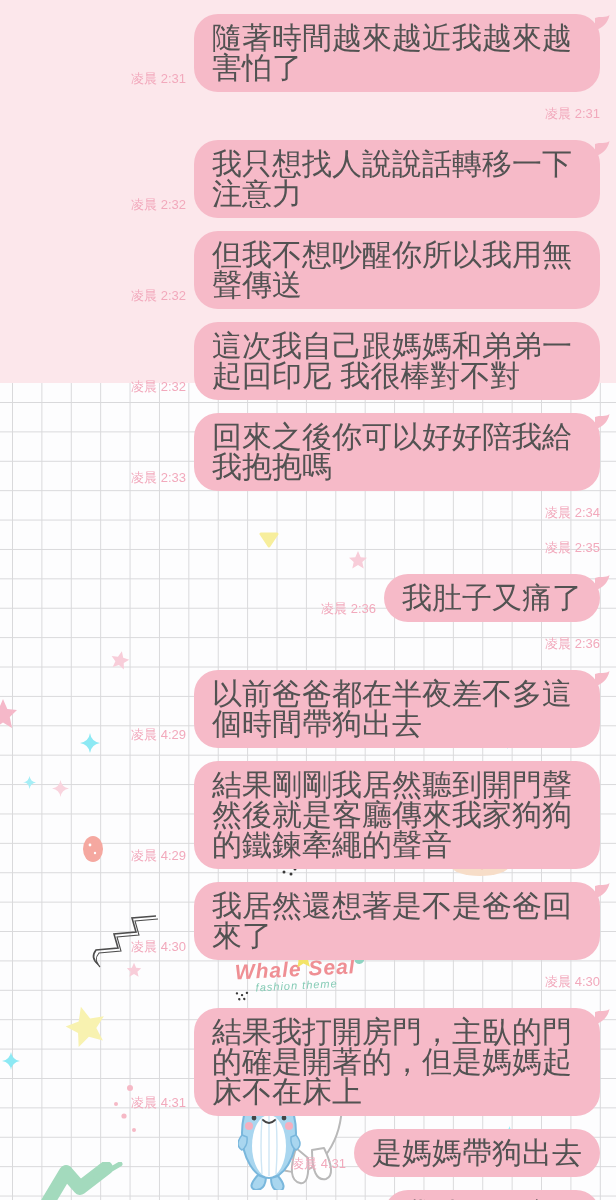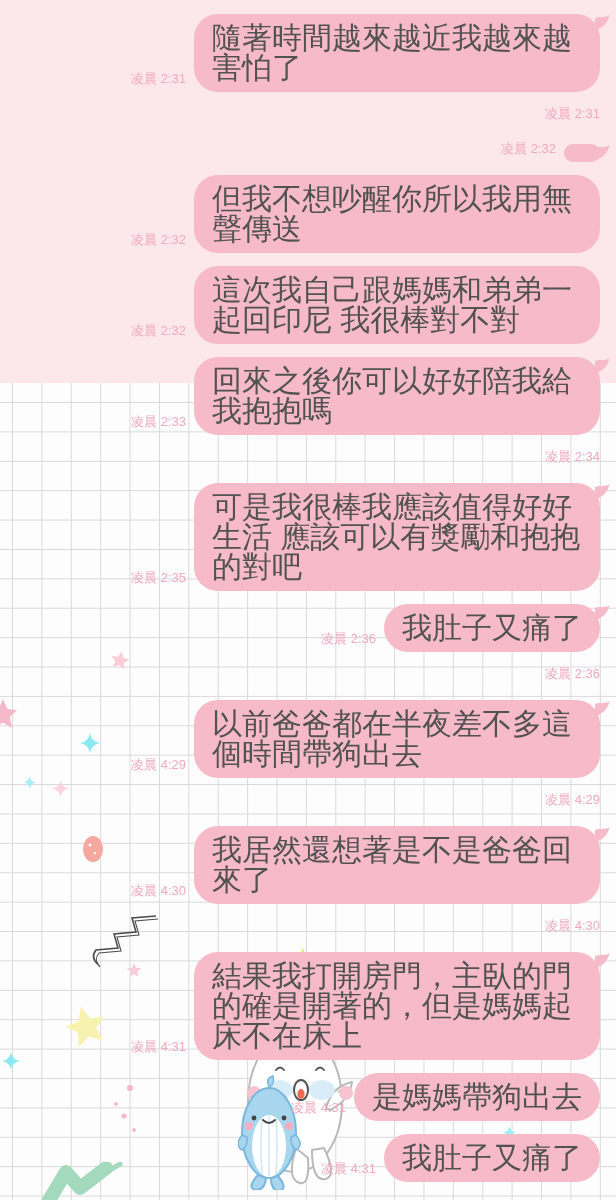--- a/index.html
+++ b/index.html
@@ -216,20 +216,21 @@
   <div class="row">
     <div class="time">凌晨 2:31</div>
   </div>
 
   <div class="row">
     <div class="time">凌晨 2:32</div>
     <div class="bubble">
       <svg class="tail" width="16" height="17" viewBox="0 0 16 17">
           <path d="M1 3 C6 1 12 3 15.5 0 C14 8 8 13.5 1 15.5 Z" fill="var(--bubble,#f6bac8)"></path>
         </svg>
+      <span>我只想找人說說話轉移一下注意力</span>
     </div>
   </div>
 
   <div class="row">
     <div class="time">凌晨 2:32</div>
     <div class="bubble">
       
       <span>但我不想吵醒你所以我用無聲傳送</span>
     </div>
   </div>
@@ -251,26 +252,20 @@
       <span>回來之後你可以好好陪我給我抱抱嗎</span>
     </div>
   </div>
 
   <div class="row">
     <div class="time">凌晨 2:34</div>
   </div>
 
   <div class="row">
     <div class="time">凌晨 2:35</div>
-    <div class="bubble">
-      <svg class="tail" width="16" height="17" viewBox="0 0 16 17">
-          <path d="M1 3 C6 1 12 3 15.5 0 C14 8 8 13.5 1 15.5 Z" fill="var(--bubble,#f6bac8)"></path>
-        </svg>
-      <span>可是我很棒我應該值得好好生活 應該可以有獎勵和抱抱的對吧</span>
-    </div>
   </div>
 
   <div class="row">
     <div class="time">凌晨 2:36</div>
     <div class="bubble">
       <svg class="tail" width="16" height="17" viewBox="0 0 16 17">
           <path d="M1 3 C6 1 12 3 15.5 0 C14 8 8 13.5 1 15.5 Z" fill="var(--bubble,#f6bac8)"></path>
         </svg>
       <span>我肚子又痛了</span>
     </div>
@@ -285,20 +280,24 @@
     <div class="bubble">
       <svg class="tail" width="16" height="17" viewBox="0 0 16 17">
           <path d="M1 3 C6 1 12 3 15.5 0 C14 8 8 13.5 1 15.5 Z" fill="var(--bubble,#f6bac8)"></path>
         </svg>
       <span>以前爸爸都在半夜差不多這個時間帶狗出去</span>
     </div>
   </div>
 
   <div class="row">
     <div class="time">凌晨 4:29</div>
+    <div class="bubble">
+      
+      <span>結果剛剛我居然聽到開門聲然後就是客廳傳來我家狗狗的鐵鍊牽繩的聲音</span>
+    </div>
   </div>
 
   <div class="row">
     <div class="time">凌晨 4:30</div>
     <div class="bubble">
       <svg class="tail" width="16" height="17" viewBox="0 0 16 17">
           <path d="M1 3 C6 1 12 3 15.5 0 C14 8 8 13.5 1 15.5 Z" fill="var(--bubble,#f6bac8)"></path>
         </svg>
       <span>我居然還想著是不是爸爸回來了</span>
     </div>

